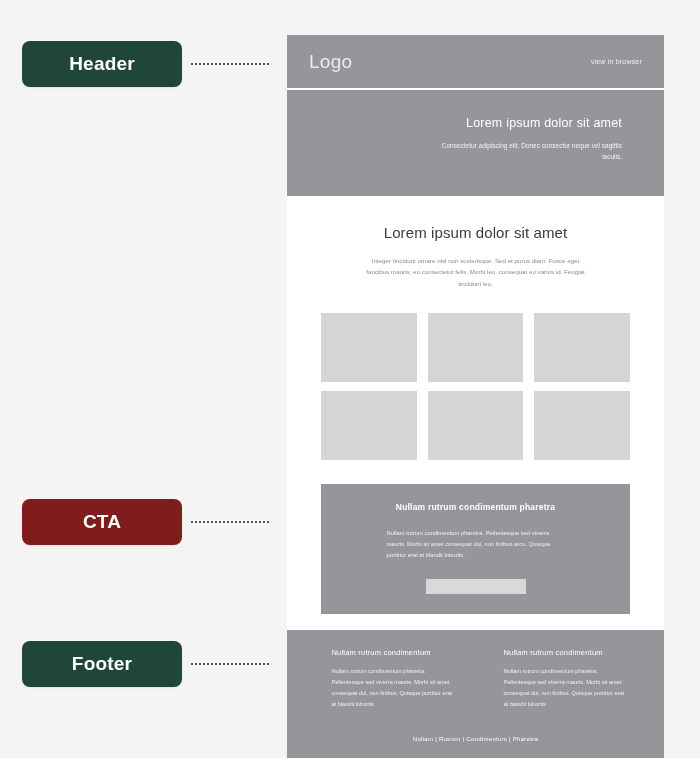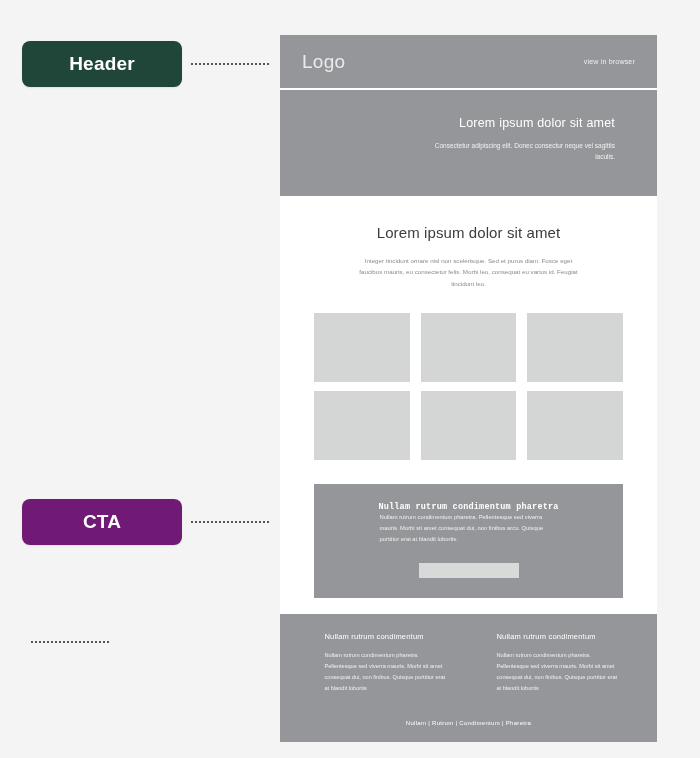--- a/index.html
+++ b/index.html
@@ -50,21 +50,21 @@
   .legend-connector {
     width: 78px;
     height: 1px;
     margin-left: 9px;
     border-top: 2px dotted #555555;
   }
 
   
   #mockup {
     position: absolute;
-    left: 280px;
+    left: 287px;
     top: 35px;
     width: 377px;
     background: #ec4899;
   }
 
   .mk-band {
     background: #949699;
     color: #ffffff;
   }
 
@@ -151,22 +151,21 @@
   #cta {
     background: #949699;
     padding: 18px 0 20px 0;
     text-align: center;
   }
   #cta-title {
     font-size: 8.5px;
     color: #ffffff;
     font-weight: bold;
     letter-spacing: 0.2px;
-    margin-bottom: 0;
-    font-family: Liberation Mono, monospace;
+    margin-bottom: 16px;
   }
   #cta-body {
     font-size: 5.8px;
     line-height: 1.9;
     color: #f0f0f0;
     width: 178px;
     margin: 0 auto 18px auto;
     text-align: left;
   }
   #cta-button {
@@ -213,25 +212,26 @@
 <div id="legend">
 
   <div class="legend-row" style="top:41px">
     <div class="legend-pill" style="background:#1f4638">Header</div>
     <div class="legend-connector"></div>
   </div>
 
 
 
   <div class="legend-row" style="top:499px">
-    <div class="legend-pill" style="background:#701a75">CTA</div>
+    <div class="legend-pill" style="background:#7f1d1d">CTA</div>
     <div class="legend-connector"></div>
   </div>
 
   <div class="legend-row" style="top:641px">
+    <div class="legend-pill" style="background:#1f4638">Footer</div>
     <div class="legend-connector"></div>
   </div>
 
 </div>
 
 <div id="mockup">
 
   <div id="logo-bar" class="mk-band">
     <div id="logo-text">Logo</div>
     <div id="view-in-browser">view in browser</div>

